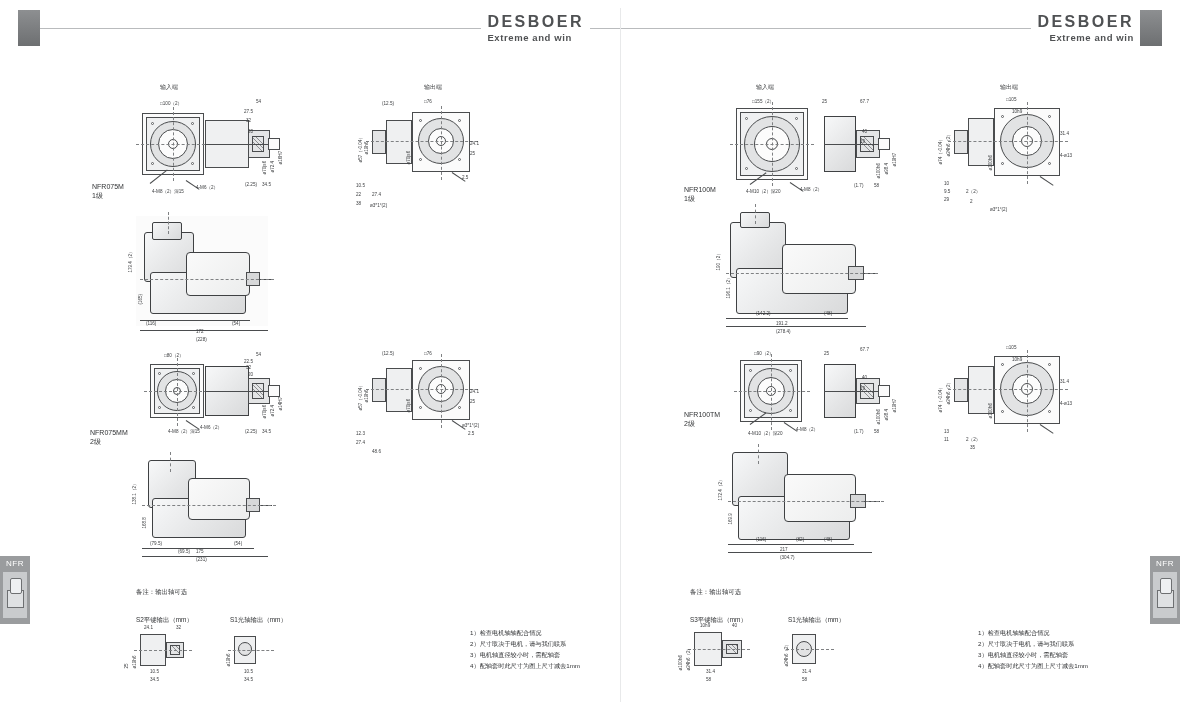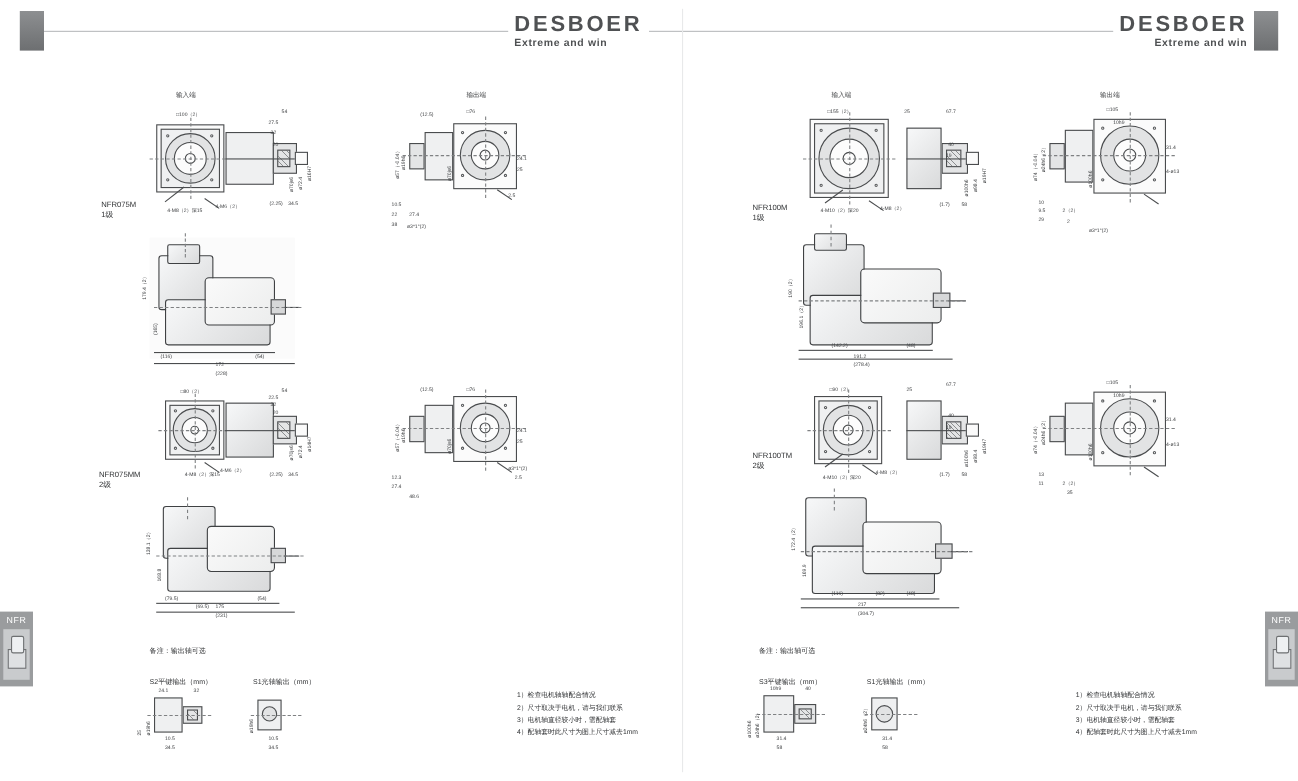--- a/index.html
+++ b/index.html
@@ -42,21 +42,21 @@
   .brand-text {
     padding: 0 6px;
     display: flex;
     flex-direction: column;
     justify-content: center;
     align-items: flex-start;
     line-height: 1;
   }
   .brand-text.r { align-items: flex-end; }
   .brand-name {
-    font-size: 20px;
+    font-size: 16px;
     font-weight: bold;
     letter-spacing: 2.5px;
     color: #4f5153;
   }
   .brand-tag {
     margin-top: 3px;
     font-size: 9.5px;
     font-weight: bold;
     letter-spacing: 0.6px;
     color: #4f5153;

